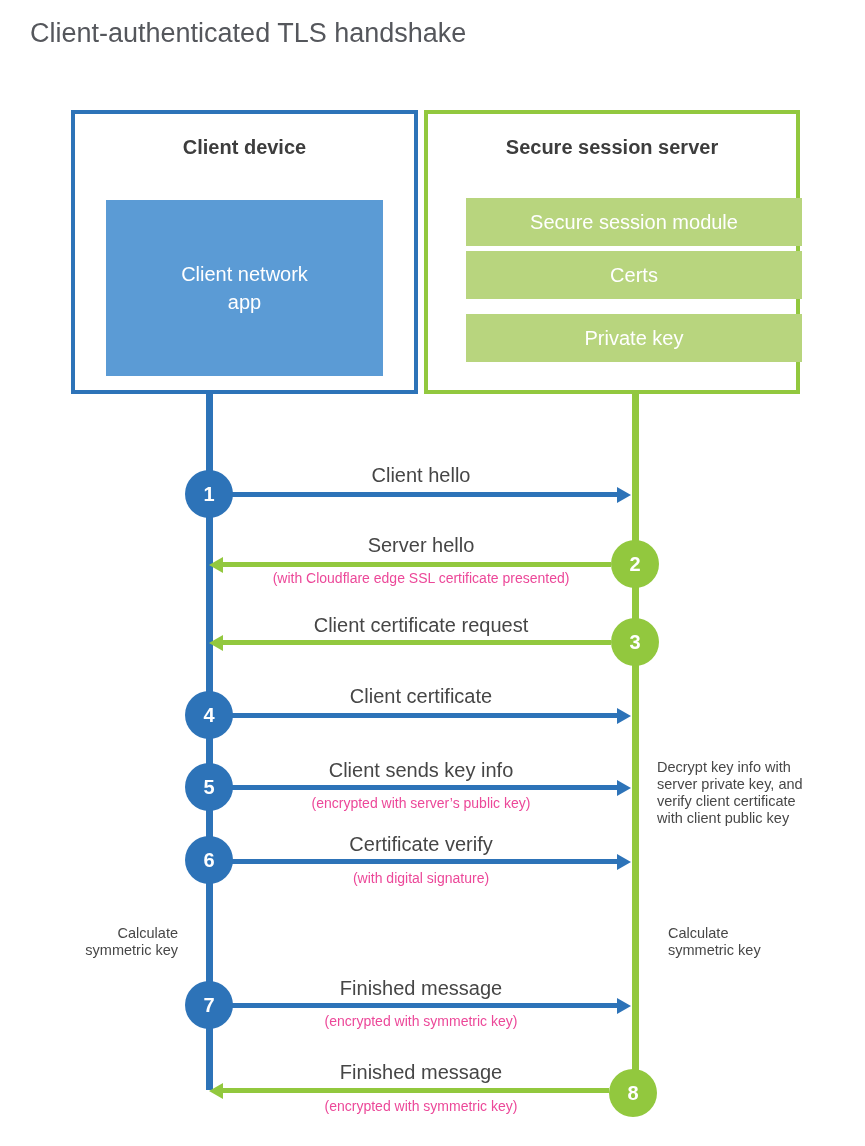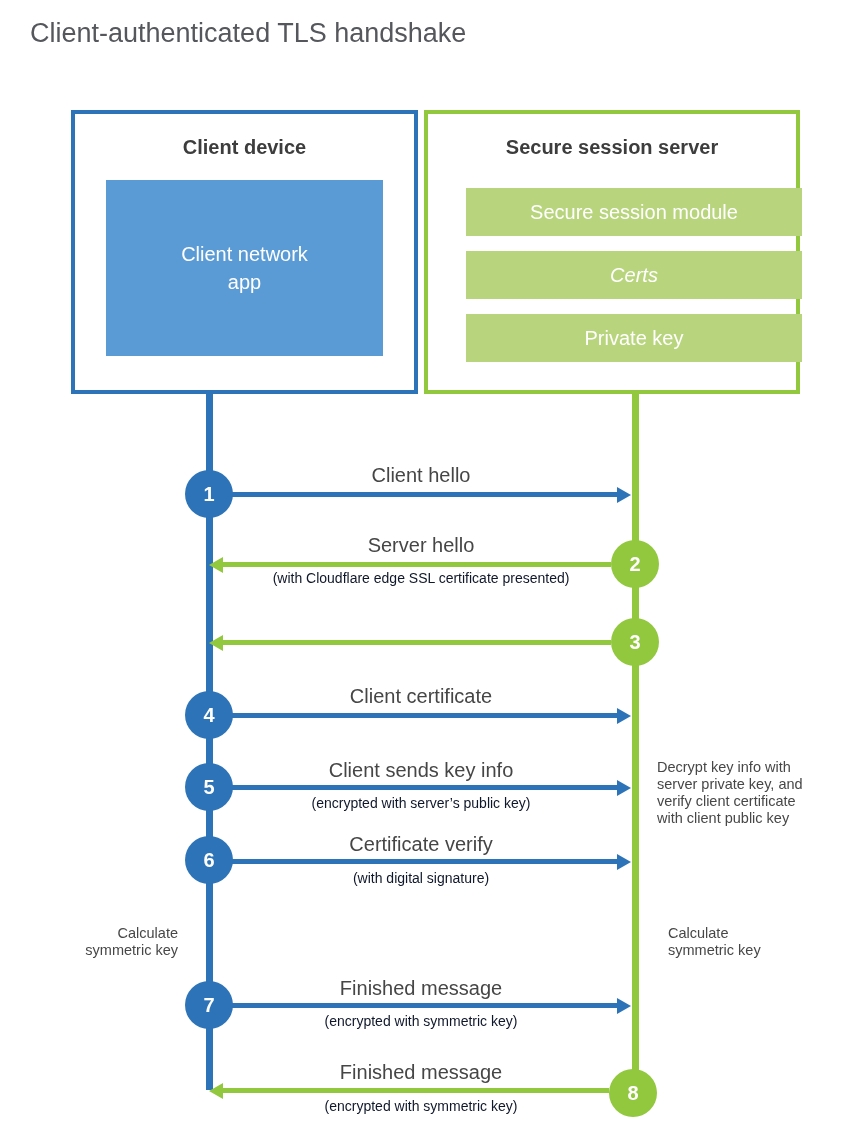--- a/index.html
+++ b/index.html
@@ -39,21 +39,21 @@
     left: 0; right: 0;
     top: 22px;
     text-align: center;
     font-size: 20px;
     font-weight: 700;
     color: #3d3d3d;
   }
   .client-app {
     position: absolute;
     left: 31px;
-    top: 66px;
+    top: 86px;
     width: 277px;
     height: 176px;
     background: var(--blue_fill);
     display: flex;
     align-items: center;
     justify-content: center;
     text-align: center;
     color: #ffffff;
     font-size: 20px;
     line-height: 28px;
@@ -64,22 +64,22 @@
     left: 38px;
     width: 336px;
     height: 48px;
     background: var(--green_fill);
     display: flex;
     align-items: center;
     justify-content: center;
     color: #ffffff;
     font-size: 20px;
   }
-  .module.m0 { top: 74px; text-align: center; }
-  .module.m1 { top: 137px; font-style: italic; }
+  .module.m0 { top: 84px; text-align: center; }
+  .module.m1 { top: 137px; }
   .module.m2 { top: 200px; }
   .vline { position: absolute; width: 7px; z-index: 1; }
   .vline.blue-bg  { left: 206px; top: 392px; height: 698px; background: var(--blue); }
   .vline.green-bg { left: 632px; top: 392px; height: 701px; background: var(--green); }
   .circle {
     position: absolute;
     width: 48px;
     height: 48px;
     border-radius: 50%;
     color: #ffffff;
@@ -139,21 +139,21 @@
   .s5l { top: 759px; }
   .s6l { top: 833px; }
   .s7l { top: 977px; }
   .s8l { top: 1061px; }
   .ssub {
     position: absolute;
     left: 221px;
     width: 400px;
     text-align: center;
     font-size: 14px;
-    color: #0f172a;
+    color: #ec4899;
     z-index: 2;
   }
   .s2s { top: 570px; }
   .s5s { top: 795px; }
   .s6s { top: 870px; }
   .s7s { top: 1013px; }
   .s8s { top: 1098px; }
   .note {
     position: absolute;
     font-size: 14.5px;
@@ -192,20 +192,21 @@
   <div class="circle blue-bg s1c">1</div>
   <div class="slabel s1l">Client hello</div>
   <div class="arrow blue right s1a"></div>
 
   <div class="circle green-bg s2c">2</div>
   <div class="slabel s2l">Server hello</div>
   <div class="arrow green left s2a"></div>
   <div class="ssub s2s">(with Cloudflare edge SSL certificate presented)</div>
 
   <div class="circle green-bg s3c">3</div>
+  <div class="slabel s3l">Client certificate request</div>
   <div class="arrow green left s3a"></div>
 
   <div class="circle blue-bg s4c">4</div>
   <div class="slabel s4l">Client certificate</div>
   <div class="arrow blue right s4a"></div>
 
   <div class="circle blue-bg s5c">5</div>
   <div class="slabel s5l">Client sends key info</div>
   <div class="arrow blue right s5a"></div>
   <div class="ssub s5s">(encrypted with server’s public key)</div>

